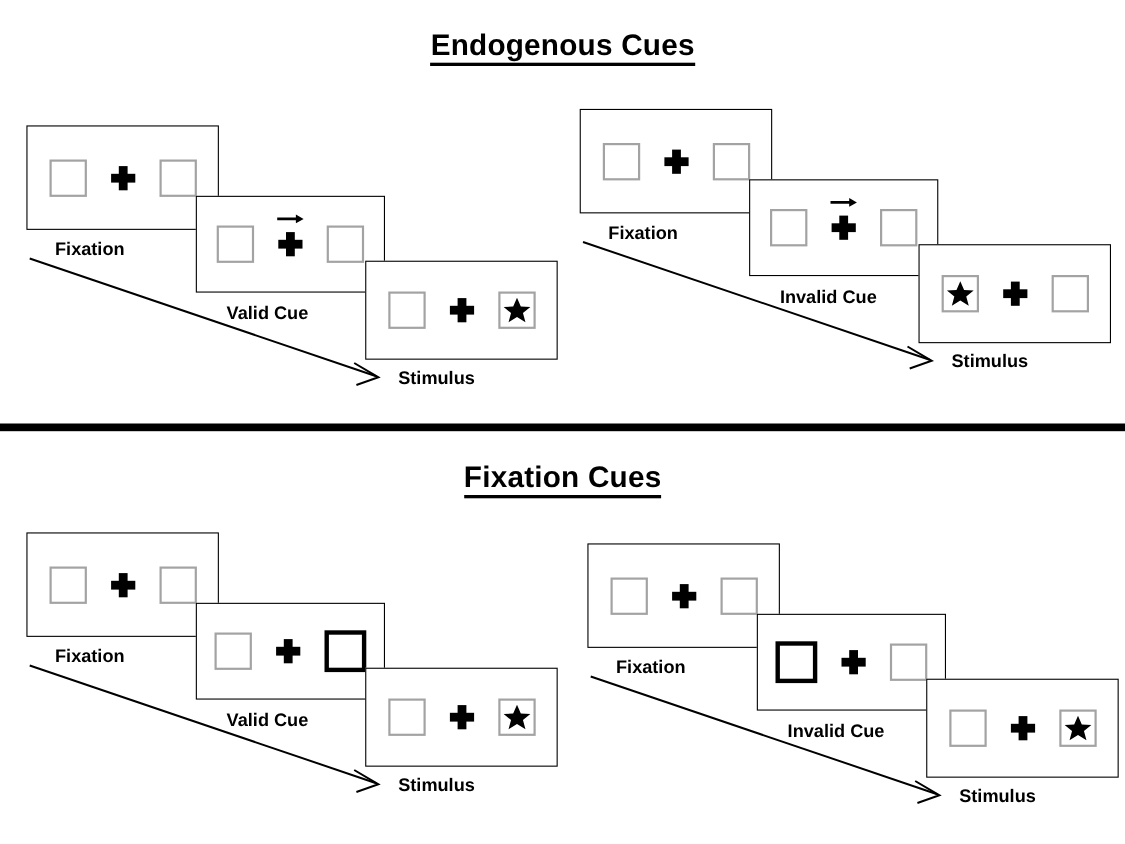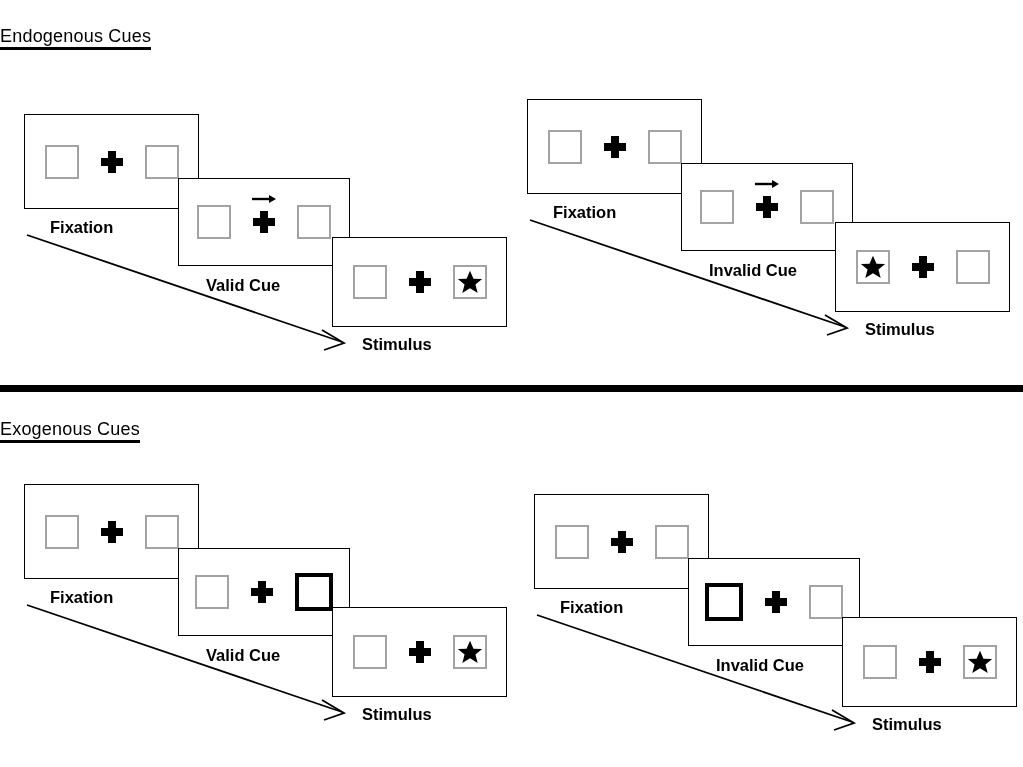--- a/index.html
+++ b/index.html
@@ -14,22 +14,23 @@
     position: relative;
     overflow: hidden;
     font-family: "Liberation Sans", sans-serif;
     color: #000000;
   }
 
   
   .section-title {
     position: absolute;
     width: 100%;
-    font-size: 18px;
-    font-weight: normal;
+    text-align: center;
+    font-size: 27px;
+    font-weight: bold;
     letter-spacing: 0.2px;
   }
   .section-title span {
     border-bottom: 3px solid #000;
     padding-bottom: 1px;
   }
   #title-endogenous { top: 26px; left: 0; }
   #title-exogenous  { top: 419px; left: 0; }
 
   
@@ -267,21 +268,21 @@
   </div>
 
   <div class="caption c-fix">Fixation</div>
   <div class="caption c-cue">Invalid Cue</div>
   <div class="caption c-stim">Stimulus</div>
 </div>
 
 <div class="divider" id="main-divider"></div>
 
 <div class="section-title" id="title-exogenous">
-  <span>Exogenous Cues</span>
+  <span>Fixation Cues</span>
 </div>
 
 <div class="trial-group" id="group-exo-valid">
 
   <svg class="time-arrow" viewBox="0 0 340 130">
     <line x1="5" y1="5" x2="320" y2="112" stroke="#000" stroke-width="1.8"></line>
     <polyline points="300,100 322,113 302,120" fill="none" stroke="#000" stroke-width="1.8"></polyline>
   </svg>
 
   <div class="panel p-fix stage-1">

